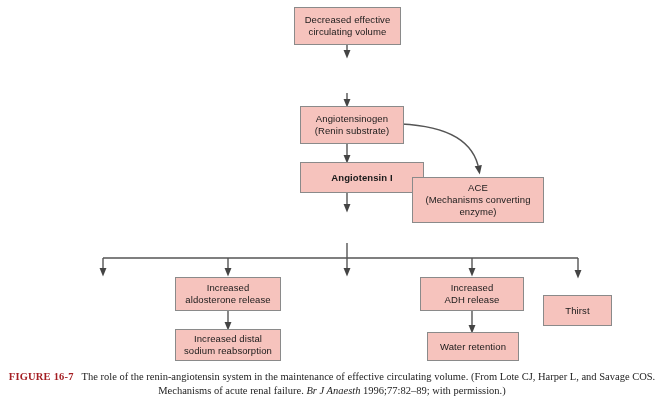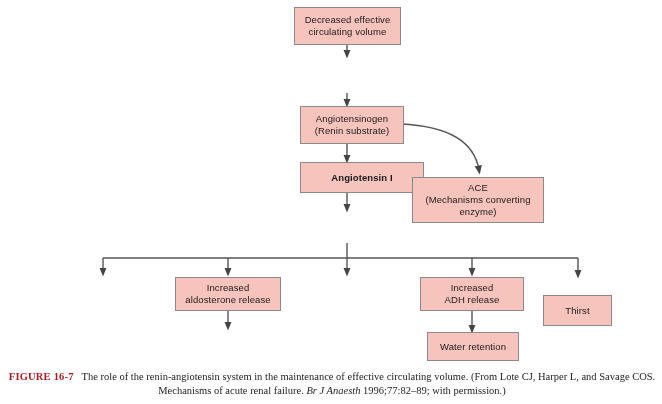--- a/index.html
+++ b/index.html
@@ -143,20 +143,24 @@
 enzyme)</span>
     </div>
 
 
 
     <div class="node" style="left:175px; top:277px; width:106px; height:34px;">
       <span class="lbl">Increased
 aldosterone release</span>
     </div>
 
+    <div class="node" style="left:175px; top:329px; width:106px; height:32px;">
+      <span class="lbl">Increased distal
+sodium reabsorption</span>
+    </div>
 
 
     <div class="node" style="left:420px; top:277px; width:104px; height:34px;">
       <span class="lbl">Increased
 ADH release</span>
     </div>
 
     <div class="node" style="left:427px; top:332px; width:92px; height:29px;">
       <span class="lbl">Water retention</span>
     </div>

